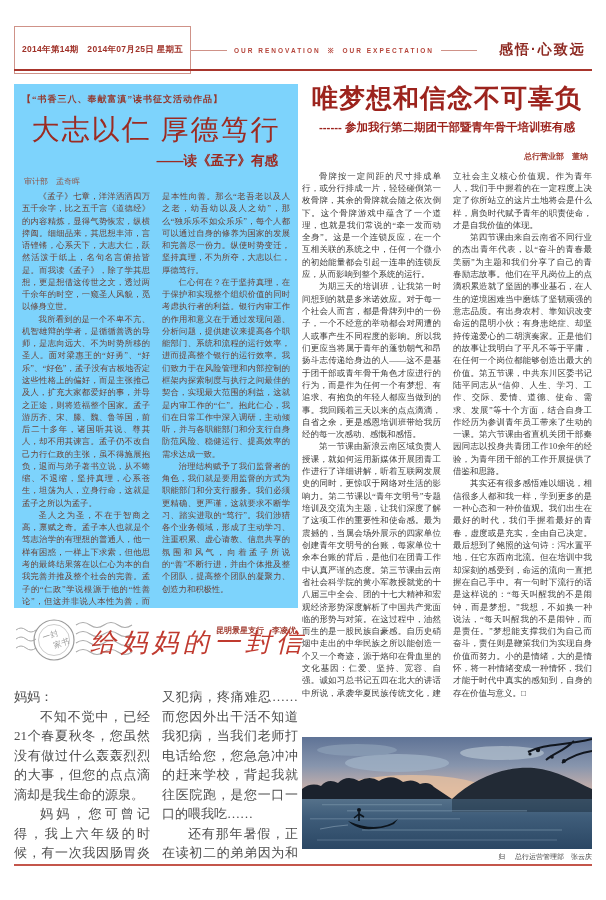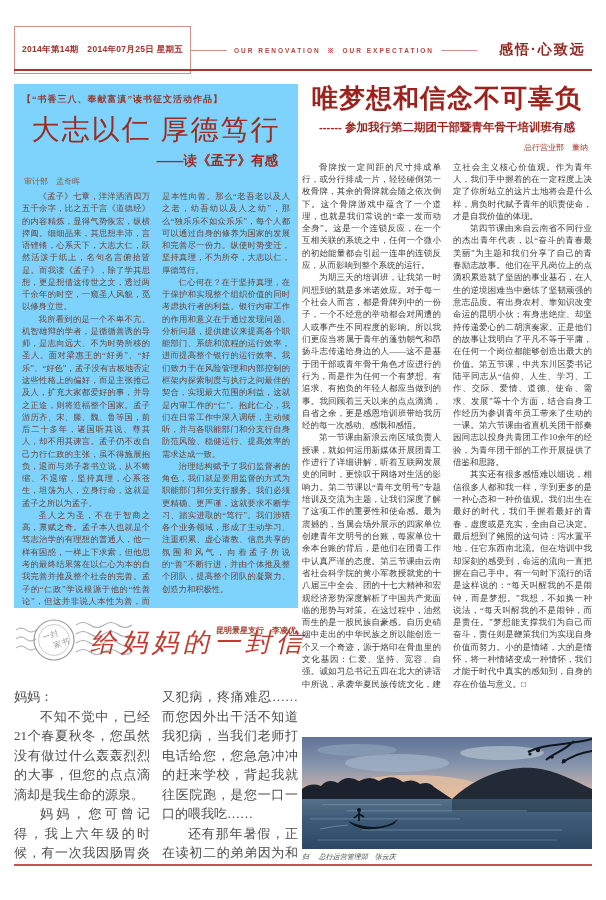--- a/index.html
+++ b/index.html
@@ -45,30 +45,30 @@
                font-size:13px;line-height:1.5;color:#4d4d4d;text-align:justify;}
   .letter-body p{margin:0;text-indent:2em;}
   .letter-body p:first-child{text-indent:0;}
 
   
   .right-article{position:absolute;left:302px;top:84px;width:290px;}
   .ra-title{font-family:"Liberation Sans",sans-serif;font-weight:bold;font-size:26px;
             letter-spacing:1px;color:#9c231d;text-align:center;line-height:1.1;}
   .ra-subtitle{font-family:"Liberation Sans",sans-serif;font-weight:bold;font-size:11.5px;
                color:#9c231d;text-align:center;margin-top:7px;}
-  .ra-byline{font-size:8px;font-weight:normal;color:#a03a2e;text-align:right;margin-top:7px;padding-right:4px;}
+  .ra-byline{font-size:8px;font-weight:bold;color:#a03a2e;text-align:right;margin-top:16px;padding-right:4px;}
   .ra-body{margin-top:8px;height:572px;columns:2;column-gap:12px;overflow:hidden;
            font-size:8.5px;line-height:1.45;color:#3c3c3c;text-align:justify;}
   .ra-body p{margin:0;text-indent:2em;}
 
   
   .photo{position:absolute;left:302px;top:737px;width:290px;height:112px;margin:0;}
   .photo svg{display:block;}
-  .photo-caption{position:absolute;left:302px;top:852px;width:290px;text-align:left;
-                 font-size:7px;color:#444;font-style:italic;}
+  .photo-caption{position:absolute;left:302px;top:852px;width:290px;text-align:right;
+                 font-size:7px;color:#444;}
   .photo-caption .cap-title{margin-right:8px;}
 
   .bottom-rule{position:absolute;left:14px;right:14px;top:864px;height:2px;background:#c4564b;}
 </style>
 </head>
 <body>
 
 <div class="page">
 
   <div class="header">

